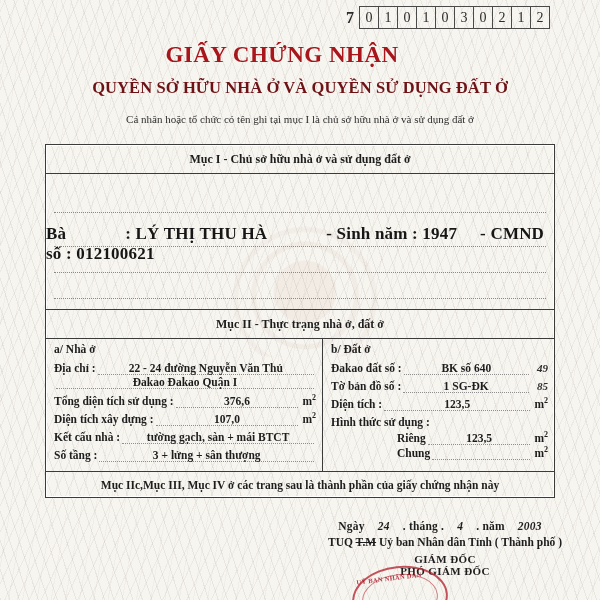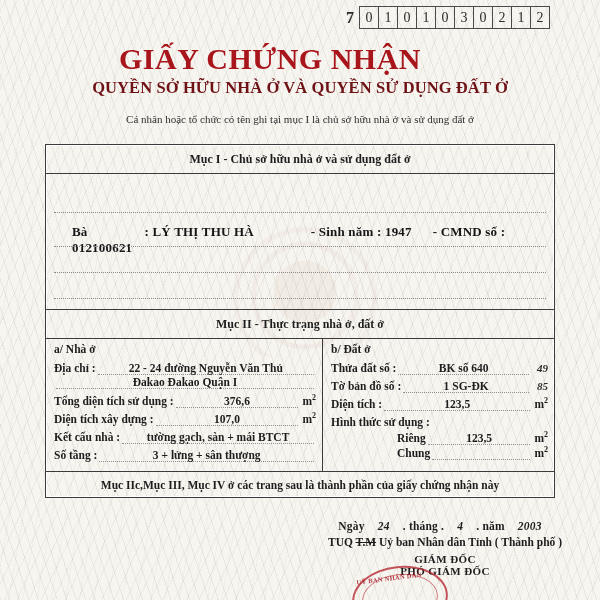--- a/index.html
+++ b/index.html
@@ -41,23 +41,24 @@
   .serial-boxes span{
     width:18px;height:21px;line-height:21px;text-align:center;
     font-size:14px;color:#2b2b2b;
     border-right:1px solid #4a4a4a;
   }
   .serial-boxes span:last-child{border-right:none;}
 
   
   .title{
     position:absolute;top:42px;left:0;width:540px;text-align:center;
-    font-size:30px;font-weight:bold;letter-spacing:.5px;
+    font-size:23px;font-weight:bold;letter-spacing:.5px;
     color:#a8151b;
     font-family:"Liberation Serif", serif;
+    padding-left:12px;
   }
   .subtitle{
     position:absolute;top:78px;left:0;width:600px;text-align:center;
     font-size:16.5px;font-weight:bold;letter-spacing:.1px;
     color:#6e1216;
   }
   .intro{
     position:absolute;top:113px;left:0;width:600px;text-align:center;
     font-size:11px;color:#2f2f2f;
   }
@@ -74,22 +75,22 @@
     text-align:center;font-size:12px;font-weight:bold;color:#1d1d1d;
     padding:7px 15px 6px;
   }
   .sec1-body{height:135px;position:relative;border-bottom:1.6px solid #3b3b3b;}
   .dotline{
     position:absolute;left:8px;right:8px;
     border-bottom:1.6px dotted #8a8a8a;height:0;
   }
   .owner-line{
     position:absolute;left:0;right:0;top:50px;
-    font-size:13px;font-weight:bold;color:#161616;
-    padding-left:26px;letter-spacing:.2px;
+    font-size:17px;font-weight:bold;color:#161616;
+    letter-spacing:.2px;
   }
   .owner-line .gap{display:inline-block;width:50px;}
 
   
   .sec2{display:flex;border-bottom:1.5px solid #3b3b3b;}
   .col-l{width:262px;border-right:1.5px solid #3b3b3b;padding:4px 6px 8px 8px;}
   .col-r{flex:1;padding:4px 6px 8px 8px;}
   .colhead{font-size:11.5px;font-weight:bold;margin-bottom:3px;color:#1d1d1d;}
   .row{
     display:flex;align-items:flex-end;font-size:11.5px;color:#1d1d1d;
@@ -228,21 +229,21 @@
         <div class="row">
           <span class="lbl">Số tầng :</span>
           <span class="fill">3 + lửng + sân thượng</span>
         </div>
       </div>
 
       <div class="col-r">
         <div class="colhead">b/ Đất ở</div>
 
         <div class="row">
-          <span class="lbl">Thửa đất số :</span>
+          <span class="lbl">Đakao đất số :</span>
           <span class="fill">BK số 640</span>
           <span class="hand">49</span>
         </div>
 
         <div class="row">
           <span class="lbl">Tờ bản đồ số :</span>
           <span class="fill">1 SG-ĐK</span>
           <span class="hand">85</span>
         </div>
 

